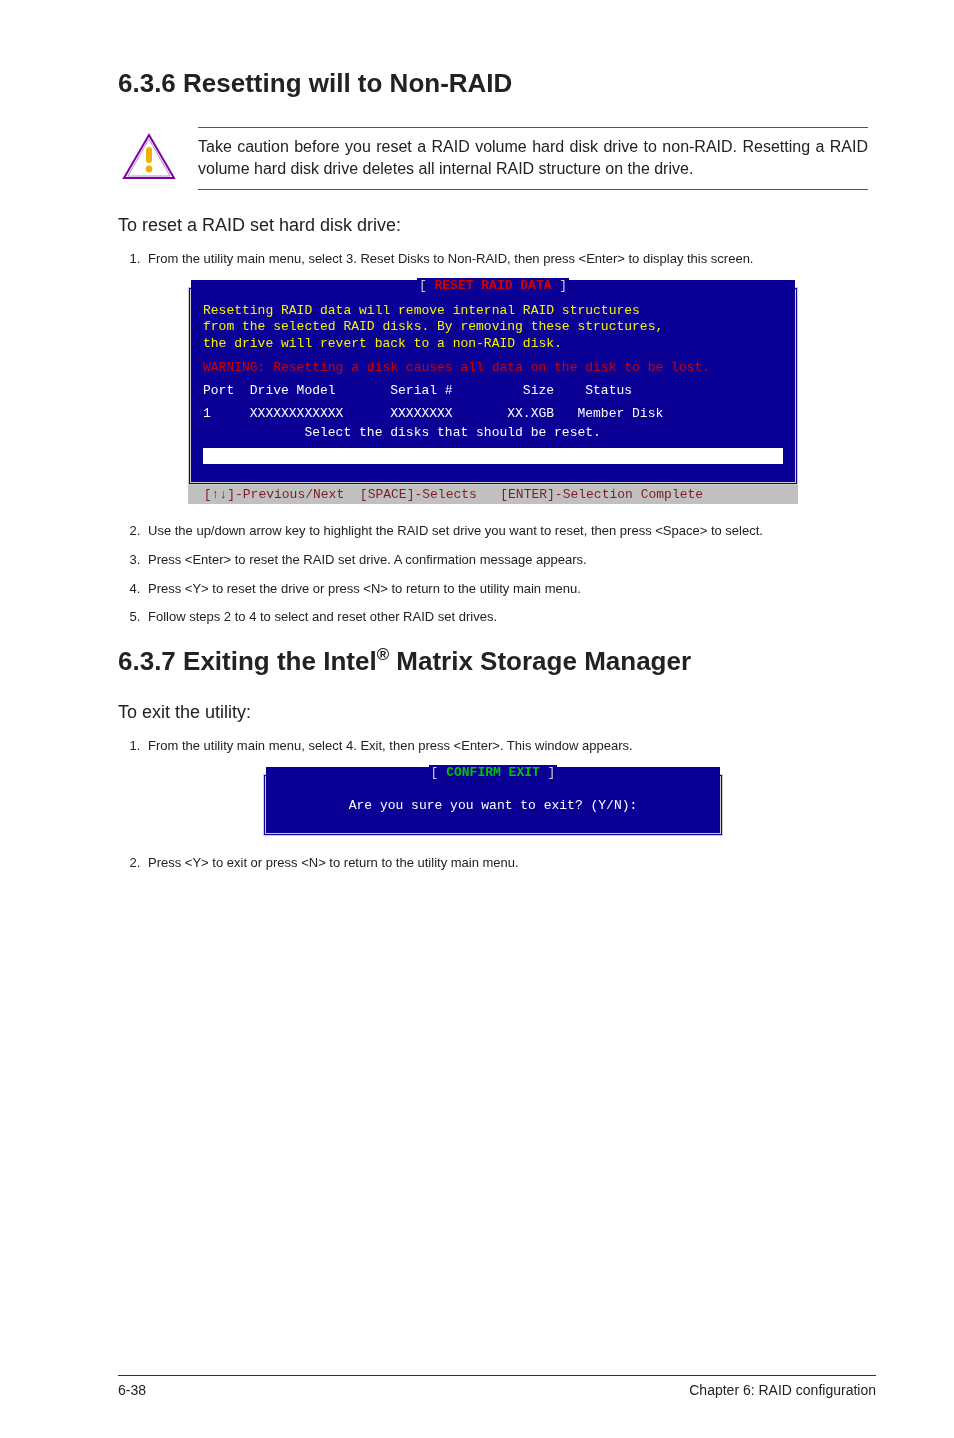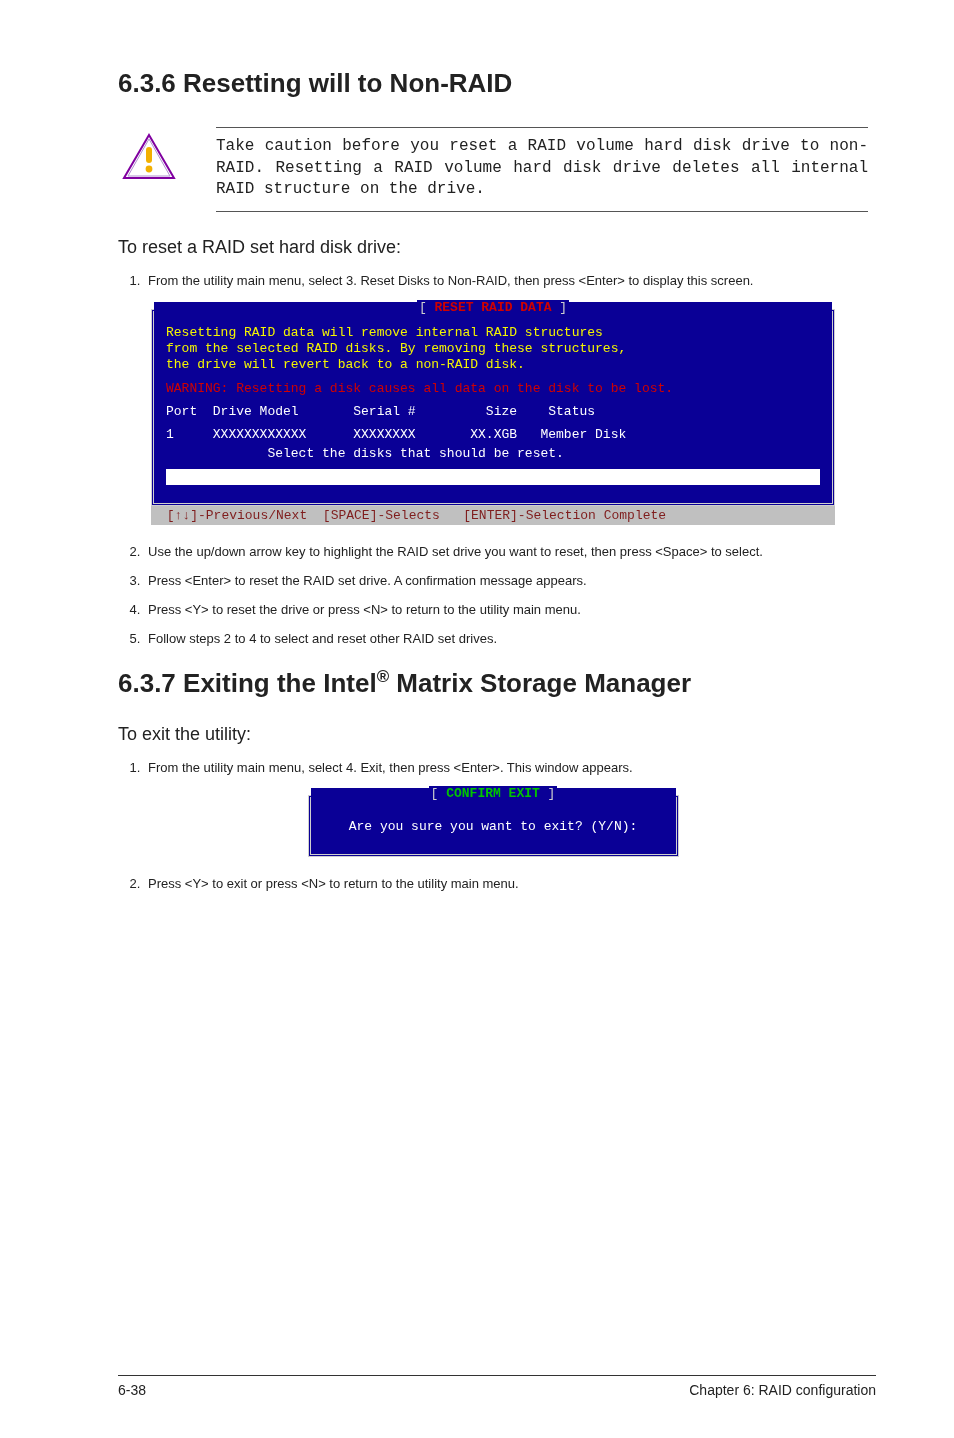--- a/index.html
+++ b/index.html
@@ -18,23 +18,22 @@
   }
   h2.section-title {
     font-size: 26px;
     font-weight: bold;
     margin: 0 0 28px 0;
     letter-spacing: 0px;
   }
   .callout {
     display: flex;
     align-items: flex-start;
-    gap: 36px;
+    gap: 18px;
     margin-bottom: 22px;
-    font-family: Liberation Mono, monospace;
   }
   .callout .icon-wrap {
     flex: 0 0 62px;
     display: flex;
     justify-content: center;
     padding-top: 6px;
   }
   .callout .text-wrap {
     flex: 1;
     border-top: 1px solid #555;
@@ -57,21 +56,21 @@
     margin: 12px 0 18px 0;
   }
   ol.steps li {
     margin-bottom: 10px;
     text-align: justify;
     padding-left: 4px;
   }
 
   
   .bios-window {
-    width: 684px;
+    width: 610px;
     margin: 8px auto 18px auto;
     font-family: "Courier New", monospace;
     font-size: 13px;
     color: #dcdcdc;
   }
   .bios-frame {
     border: 3px double #cfcfcf;
     background: #0a0096;
     padding: 0;
   }
@@ -102,21 +101,21 @@
   }
   .bios-footer {
     background: #c0c0c0;
     color: #7f1d1d;
     padding: 2px 8px;
     font-family: "Courier New", monospace;
     font-size: 13px;
     white-space: pre;
   }
 
-  .bios-window.small { width: 371px; }
+  .bios-window.small { width: 460px; }
   .bios-small-body {
     text-align: center;
     color: #ffffff;
     padding: 16px 6px 20px 6px;
     white-space: pre;
   }
 
   .page-footer {
     position: absolute;
     bottom: 40px;

